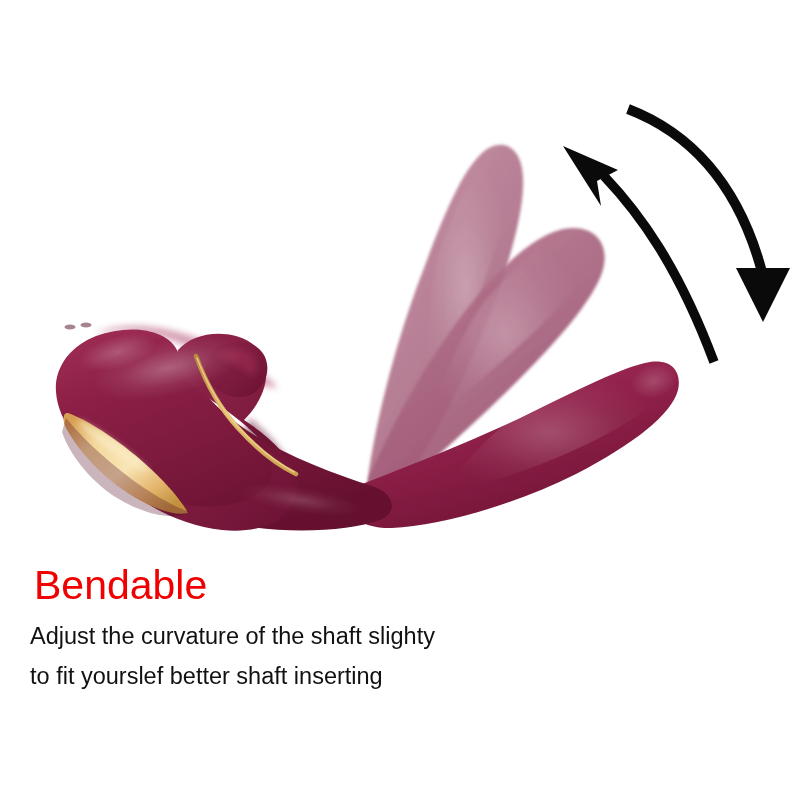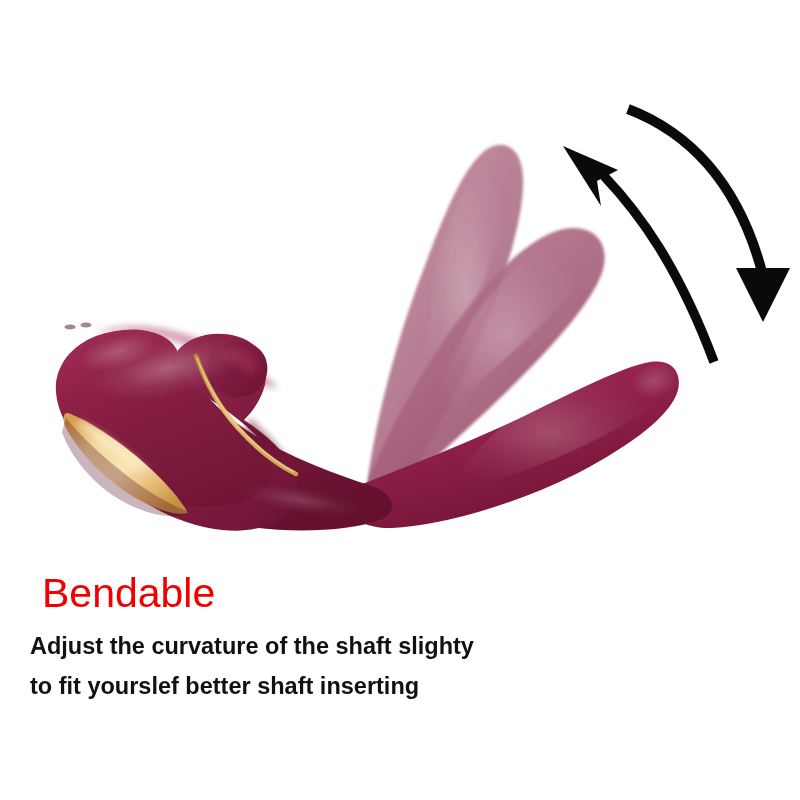--- a/index.html
+++ b/index.html
@@ -28,30 +28,30 @@
     top: 558px;
     width: 740px;
   }
   #headline {
     font-family: "Liberation Sans", sans-serif;
     font-size: 41px;
     line-height: 46px;
     color: #f00000;
     font-weight: 400;
     letter-spacing: 0px;
-    margin: 12px;
+    margin: 4px;
     padding: 0;
     white-space: pre;
   }
   .body-line {
     font-family: "Liberation Sans", sans-serif;
     font-size: 23.5px;
     line-height: 36px;
     color: #111111;
-    font-weight: 700;
+    font-weight: 400;
     margin: 0;
     padding: 0;
     white-space: pre;
   }
   #body-line-1 { margin-top: 10px; }
   #body-line-2 { margin-top: 4px; }
 </style>
 </head>
 <body>
 

